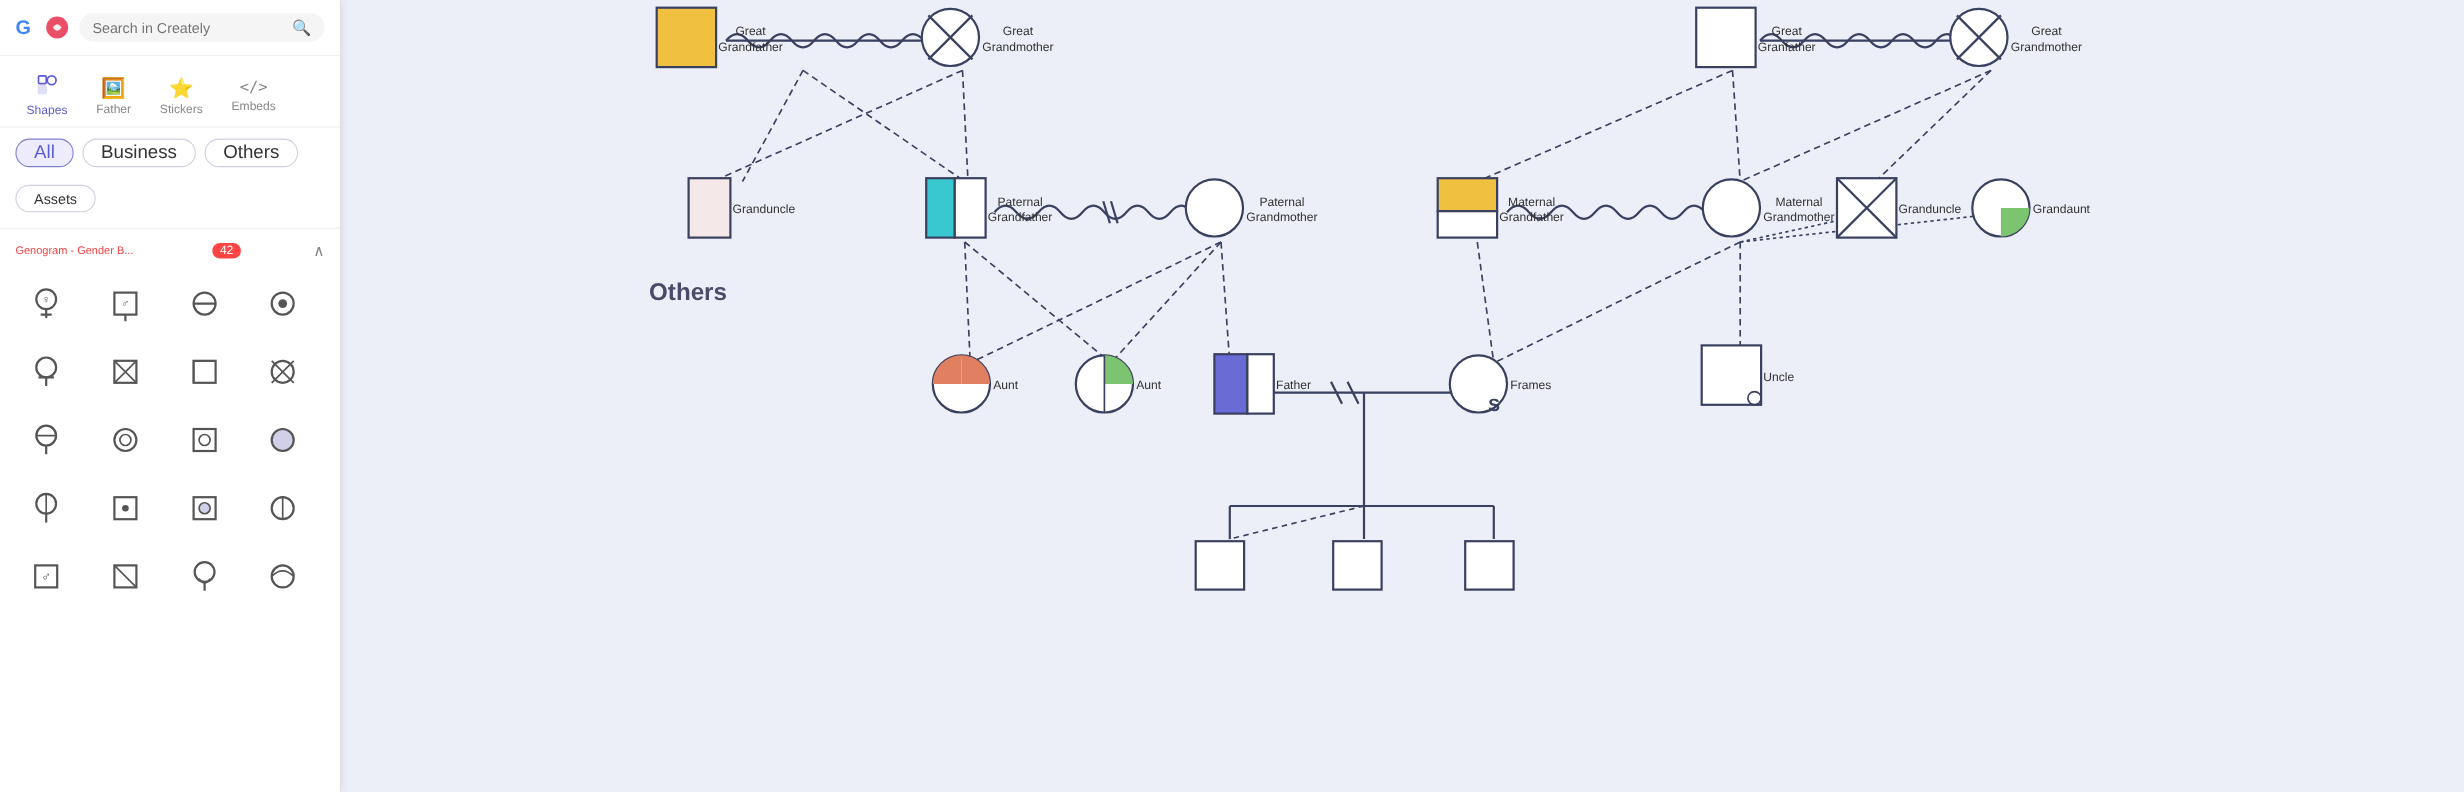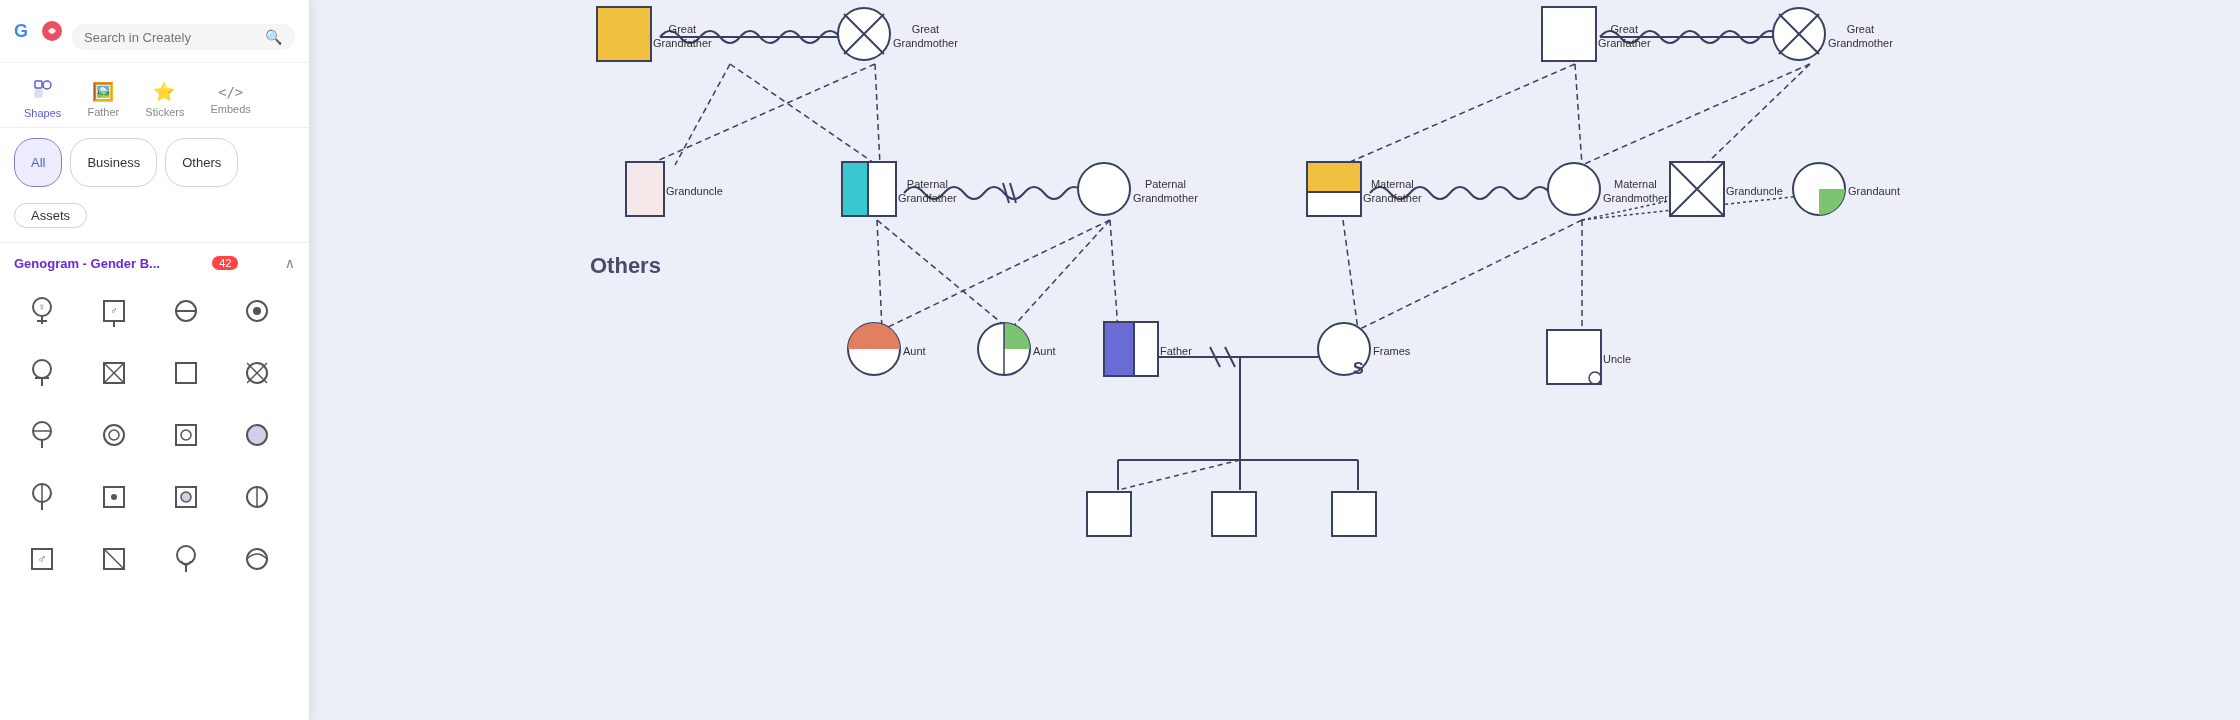--- a/index.html
+++ b/index.html
@@ -47,21 +47,20 @@
     }
     .creately-logo svg { width: 24px; height: 24px; }
     #search-input-wrap {
       flex: 1;
       display: flex;
       align-items: center;
       background: #f5f5f5;
       border-radius: 20px;
       padding: 5px 12px;
       gap: 6px;
-      margin-top: 12px;
     }
     #search-input-wrap input {
       border: none;
       background: transparent;
       outline: none;
       font-size: 13px;
       color: #555;
       width: 100%;
     }
     .search-icon-wrap { color: #888; font-size: 14px; }
@@ -93,22 +92,22 @@
     #filter-row {
       display: flex;
       align-items: center;
       padding: 10px 14px;
       gap: 8px;
       flex-wrap: wrap;
     }
     .filter-btn {
       border: 1.5px solid #d0d0e0;
       border-radius: 20px;
-      padding: 16px 16px;
-      font-size: 13px;
+      padding: 2px 16px;
+      font-size: 17px;
       background: #fff;
       cursor: pointer;
       color: #333;
     }
     .filter-btn.active {
       background: #ededff;
       border-color: #8080d0;
       color: #5b5bd6;
     }
     .frames-btn {
@@ -124,23 +123,23 @@
     #genogram-section {
       padding: 8px 14px 4px;
     }
     .section-header {
       display: flex;
       align-items: center;
       justify-content: space-between;
       margin-bottom: 8px;
     }
     .section-title {
-      font-size: 13px;
-      font-weight: 700;
-      color: #6d28d9;
+      font-size: 10px;
+      font-weight: 400;
+      color: #ef4444;
     }
     .section-badge {
       background: #ff4444;
       color: #fff;
       font-size: 11px;
       border-radius: 10px;
       padding: 1px 7px;
       margin-left: 6px;
       text-align: center;
     }
@@ -605,21 +604,21 @@
   <div class="geno-node" style="left:1005px; top:320px;">
     <div class="node-shape-wrap">
       <svg width="58" height="58" viewBox="0 0 58 58">
         <circle cx="29" cy="29" r="26" fill="#fff" stroke="#3a4060" stroke-width="2"></circle>
         <text x="38" y="54" font-size="16" fill="#3a4060" font-weight="bold">S</text>
       </svg>
     </div>
     <div class="node-label">Frames</div>
   </div>
 
-  <div class="geno-node" style="left:1235px; top:328px;">
+  <div class="geno-node" style="left:1235px; top:312px;">
     <div class="node-shape-wrap">
       <svg width="58" height="58" viewBox="0 0 58 58">
         <rect x="2" y="2" width="54" height="54" fill="#fff" stroke="#3a4060" stroke-width="2"></rect>
         <circle cx="50" cy="50" r="6" fill="none" stroke="#3a4060" stroke-width="1.5"></circle>
       </svg>
     </div>
     <div class="node-label">Uncle</div>
   </div>
 
   <div class="geno-node" style="left:775px; top:490px;">

